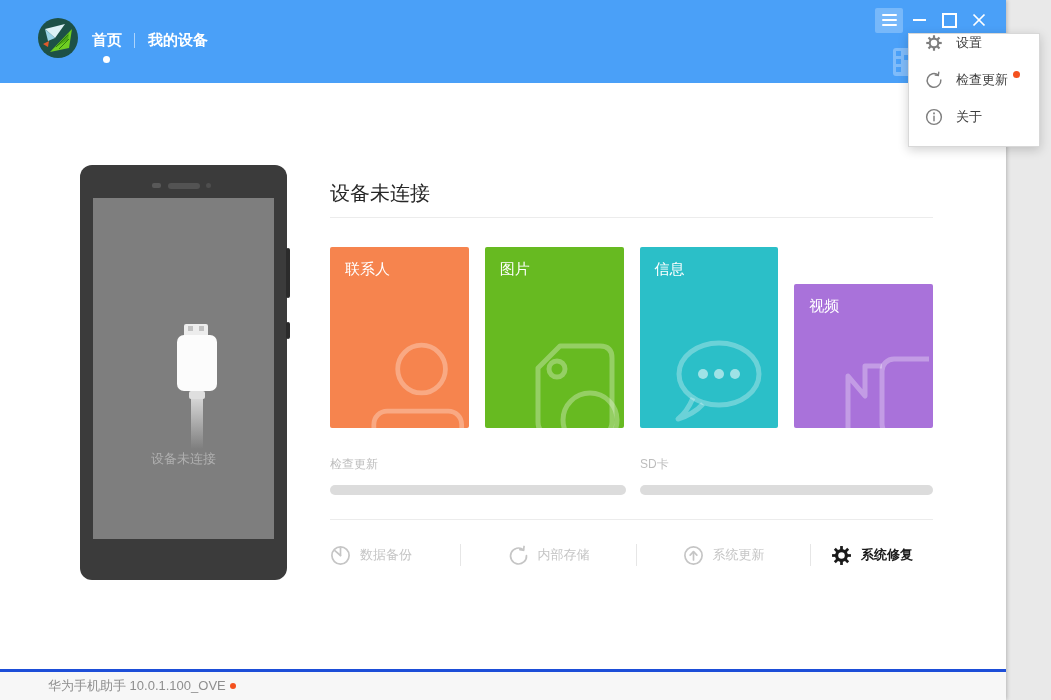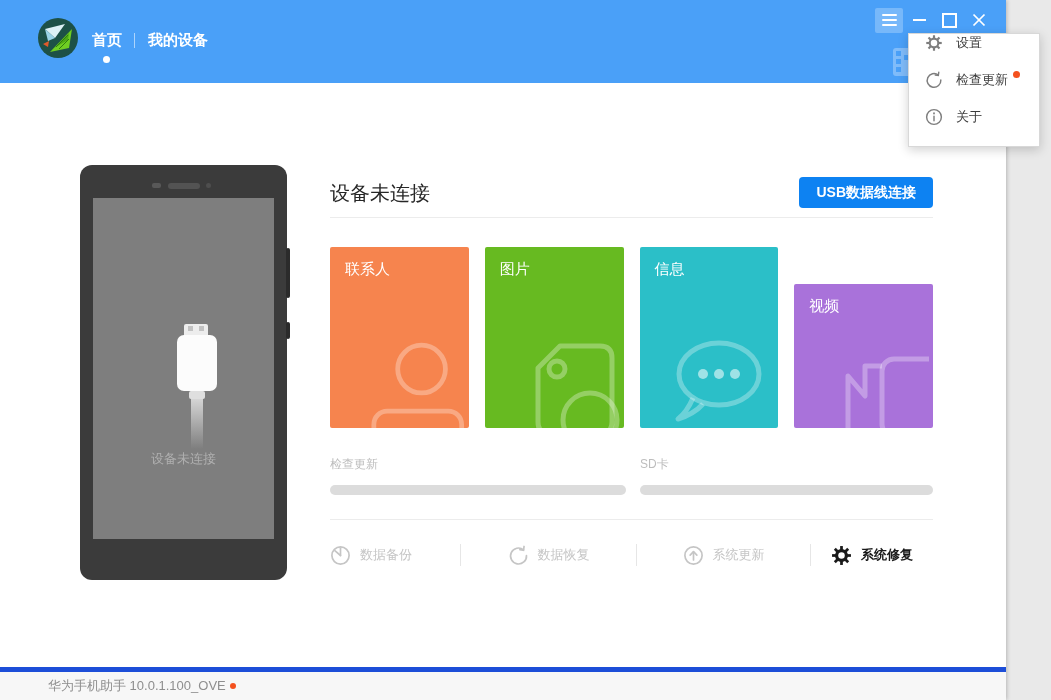--- a/index.html
+++ b/index.html
@@ -94,21 +94,21 @@
   .seg-2{width:175px;justify-content:center;}
   .seg-3{width:173px;justify-content:center;}
   .seg-4{width:122px;justify-content:center;}
   .tool-sep{width:1px;height:22px;background:#E6E6E6;}
   .tool-disabled{color:#C5C5C5;}
   .tool-enabled{color:#1A1A1A;font-weight:bold;}
 
   
   .footer{
     position:absolute;left:0;right:0;bottom:0;height:28px;background:#F7F7F7;
-    border-top:5px solid #1d4ed8;display:flex;align-items:center;padding-left:48px;margin-top:8px;
+    border-top:3px solid #1d4ed8;display:flex;align-items:center;padding-left:48px;margin-top:8px;
   }
   .footer-text{font-size:13px;color:#8E8E8E;}
   .footer-dot{width:6px;height:6px;border-radius:50%;background:#F4511E;margin-left:4px;}
 </style>
 </head>
 <body>
 
 <div class="stage">
   <div class="app-window">
 
@@ -178,21 +178,20 @@
             <div class="slot2"></div>
           </div>
         <div class="usb-body"></div>
         <div class="usb-neck"></div>
         <div class="usb-cable"></div>
         <div class="phone-status">设备未连接</div>
       </div>
     </div>
 
     <h1 class="heading" style="margin:0;font-weight:normal;">设备未连接</h1>
-    <button class="connect-btn">USB数据线连接</button>
     <div class="rule rule-1"></div>
 
     <div class="tiles">
       <div class="tile tile-contacts">
         <span class="tile-label">联系人</span>
         <svg class="tile-art" width="105" height="105" viewBox="0 0 105 110" fill="none" stroke="rgba(255,255,255,.3)" stroke-width="5">
           <circle cx="62" cy="42" r="25"></circle>
           <rect x="12" y="86" width="92" height="50" rx="14"></rect>
         </svg>
       </div>
@@ -244,21 +243,21 @@
           <span>数据备份</span>
         </div>
       </div>
       <div class="tool-sep"></div>
       <div class="tool-seg seg-2">
         <div class="tool-item tool-disabled">
           <svg width="21" height="21" viewBox="0 0 20 20" fill="none" stroke="#C5C5C5" stroke-width="1.6" stroke-linecap="round">
             <path d="M14.8 4.6 A7.6 7.6 0 1 0 17.6 10"></path>
             <path d="M15.3 1.4 L14.8 5.0 L11.3 4.4"></path>
           </svg>
-          <span>数据恢复</span>
+          <span>内部存储</span>
         </div>
       </div>
       <div class="tool-sep"></div>
       <div class="tool-seg seg-3">
         <div class="tool-item tool-disabled">
           <svg width="21" height="21" viewBox="0 0 20 20" fill="none" stroke="#C5C5C5" stroke-width="1.6" stroke-linecap="round" stroke-linejoin="round">
             <circle cx="10" cy="10" r="8.2"></circle>
             <line x1="10" y1="14.2" x2="10" y2="6.6"></line>
             <path d="M6.8 9.6 L10 6.3 L13.2 9.6"></path>
           </svg>

